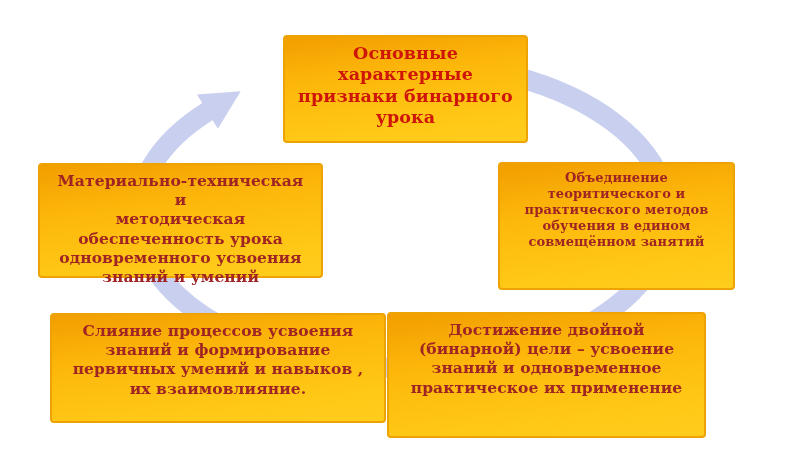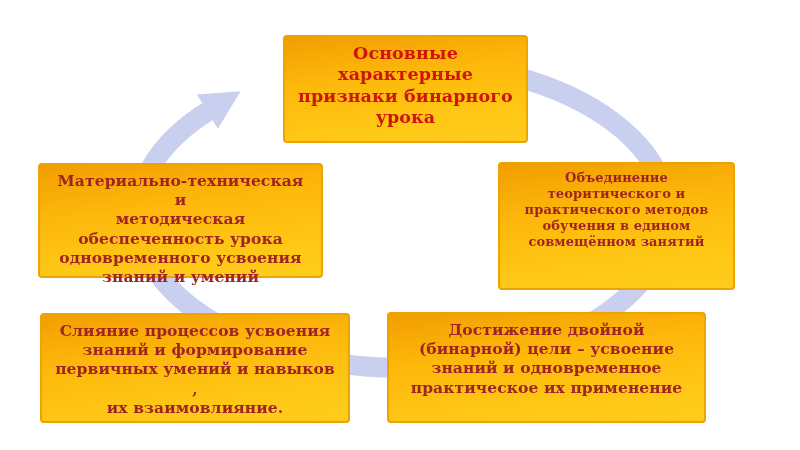--- a/index.html
+++ b/index.html
@@ -34,23 +34,23 @@
     white-space: pre-line;
     font-weight: bold;
     color: #a02423;
     line-height: 1.24;
     letter-spacing: 0.1px;
   }
   #node-main { left: 283px; top: 35px;  width: 245px; height: 108px; }
   #node-main .node-text { color: #ce1507; font-size: 17.5px; line-height: 1.22; }
   #node-combination { left: 498px; top: 162px; width: 237px; height: 128px; }
   #node-combination .node-text { font-size: 13px; }
-  #node-double-goal { left: 387px; top: 312px; width: 319px; height: 111px; }
+  #node-double-goal { left: 387px; top: 312px; width: 319px; height: 126px; }
   #node-double-goal .node-text { font-size: 15.5px; }
-  #node-merging { left: 40px; top: 313px; width: 310px; height: 110px; }
+  #node-merging { left: 50px; top: 313px; width: 336px; height: 110px; }
   #node-merging .node-text { font-size: 15.5px; }
   #node-material { left: 38px; top: 163px; width: 285px; height: 115px; }
   #node-material .node-text { font-size: 15.5px; }
 </style>
 </head>
 <body>
 
 <div id="slide">
 
   <svg id="cycle-svg" viewBox="0 0 800 450" xmlns="http://www.w3.org/2000/svg" aria-hidden="true">

